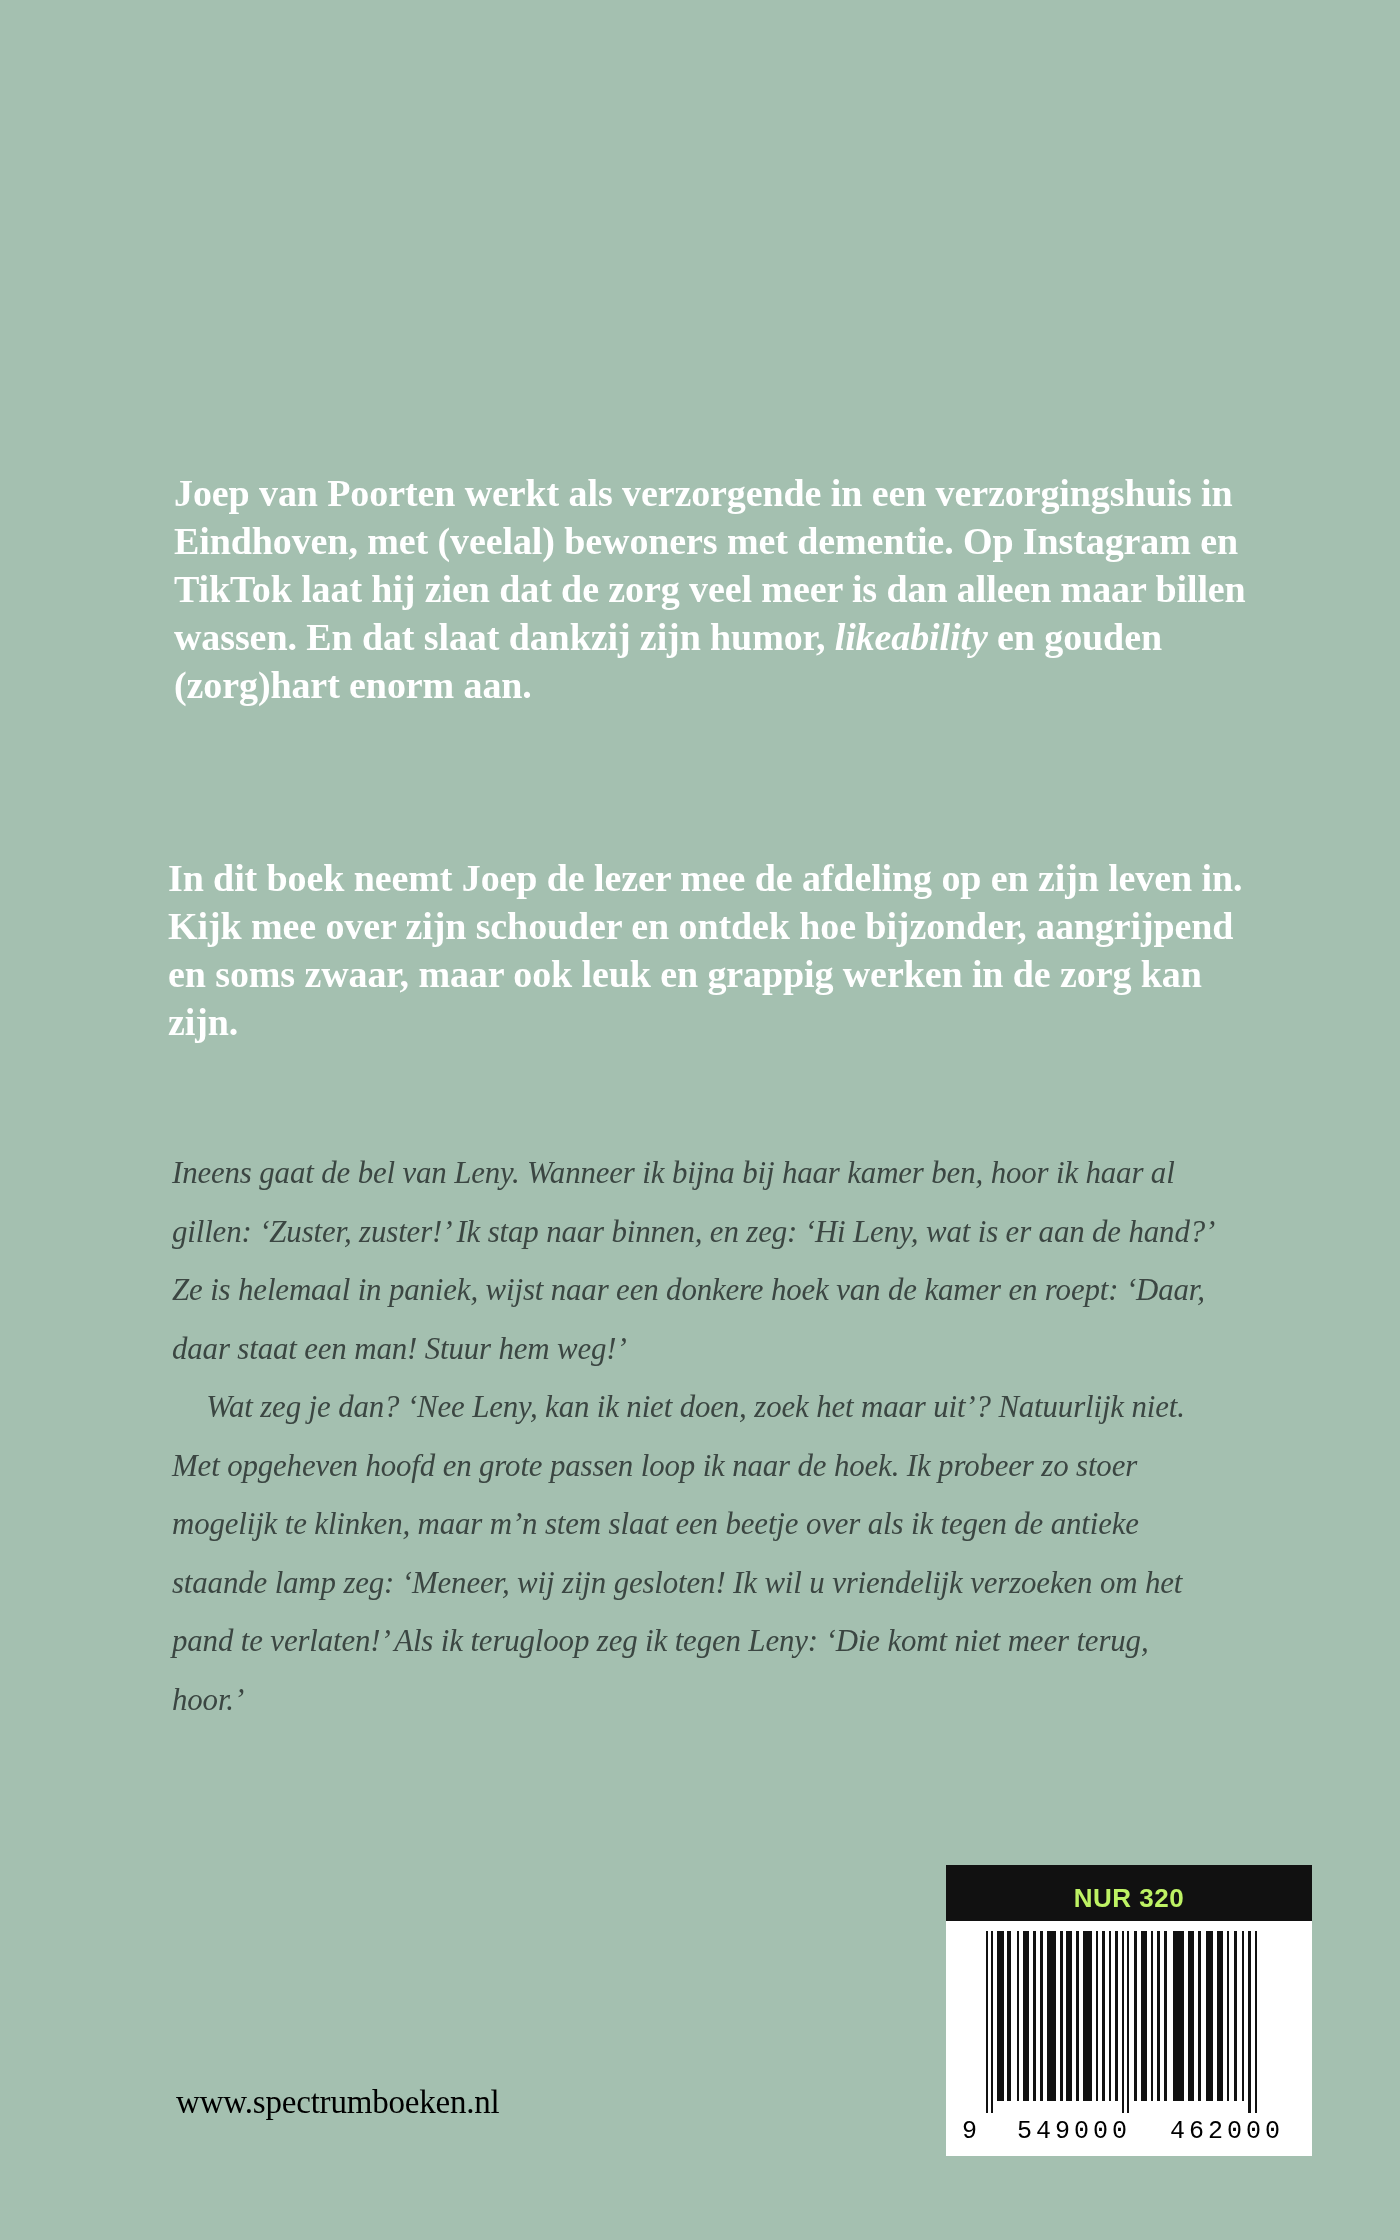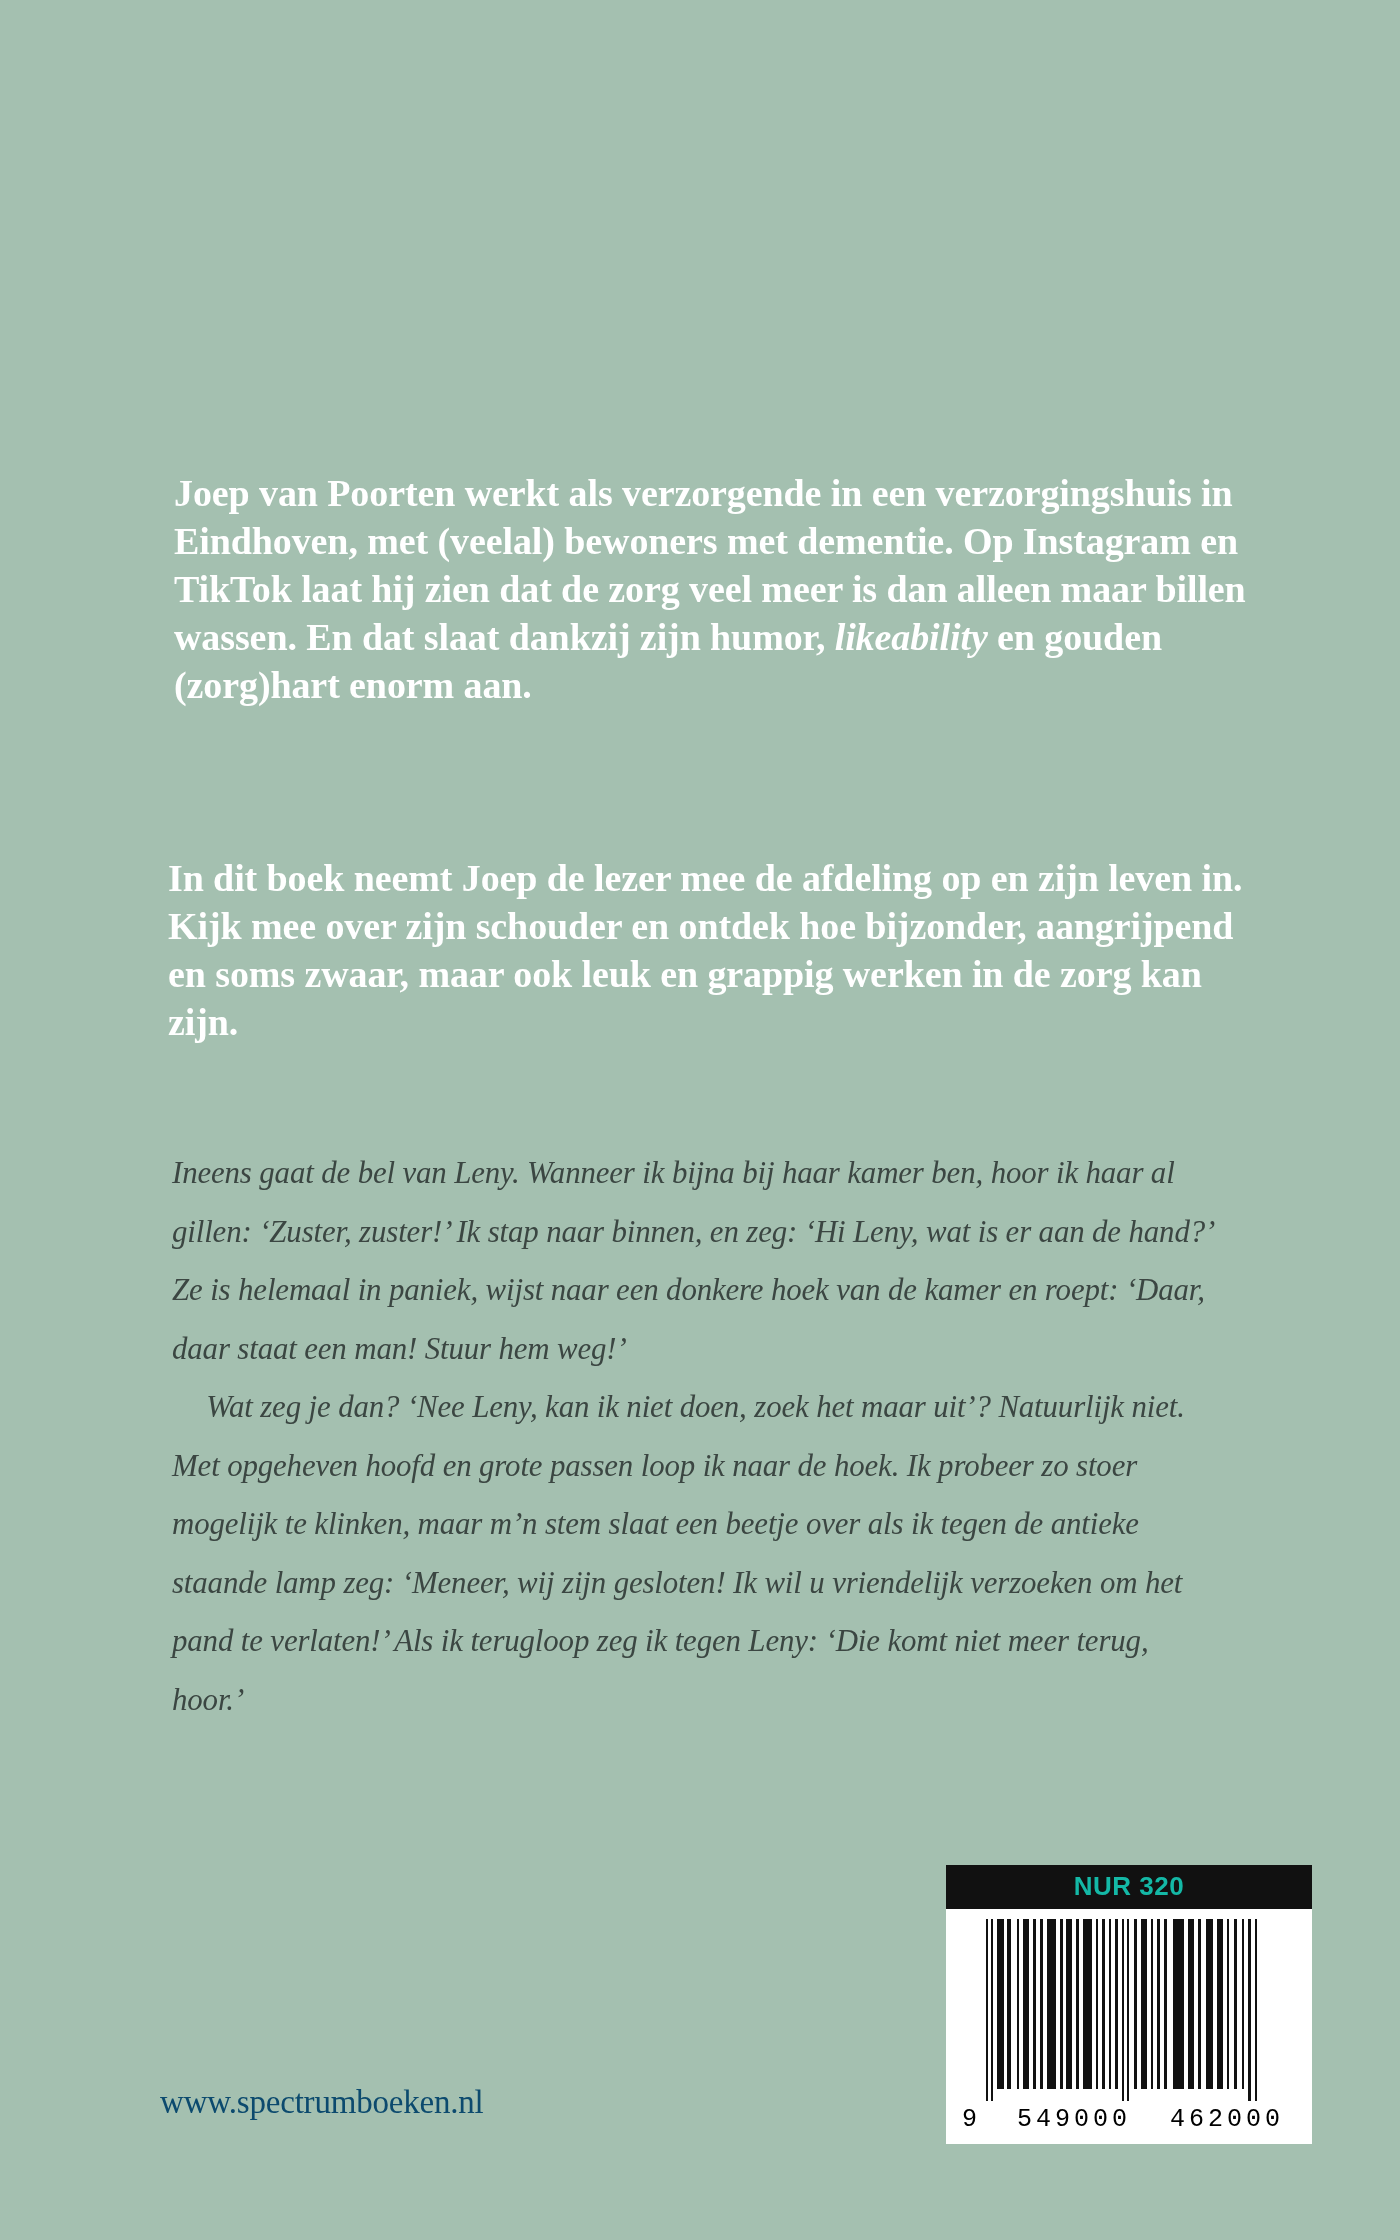--- a/index.html
+++ b/index.html
@@ -88,27 +88,27 @@
   
   .barcode-block {
     position: absolute;
     left: 946px;
     top: 1865px;
     width: 366px;
     background: #ffffff;
   }
   .nur-banner {
     background: #111111;
-    color: #14b8a6;
+    color: #bef264;
     text-align: center;
     font-family: "Liberation Sans", sans-serif;
     font-weight: 700;
     font-size: 26px;
     letter-spacing: 0.5px;
-    padding: 6px 0 7px 0;
+    padding: 18px 0 7px 0;
   }
   .barcode-area {
     padding: 10px 38px 4px 38px;
     background: #ffffff;
   }
   .bars {
     height: 182px;
     width: 100%;
     display: block;
   }
@@ -123,23 +123,23 @@
     color: #000000;
     justify-content: space-between;
   }
   .isbn-lead { padding-left: 2px; }
   .isbn-mid { letter-spacing: 4px; }
   .isbn-tail { letter-spacing: 4px; padding-right: 14px; }
 
   
   .website {
     position: absolute;
-    left: 160px;
+    left: 176px;
     top: 2084px;
-    color: #0c4a6e;
+    color: #000000;
     font-family: "Liberation Serif", serif;
     font-weight: 400;
     font-size: 33px;
     letter-spacing: -0.2px;
   }
 </style>
 </head>
 <body>
 
 <div class="cover">

